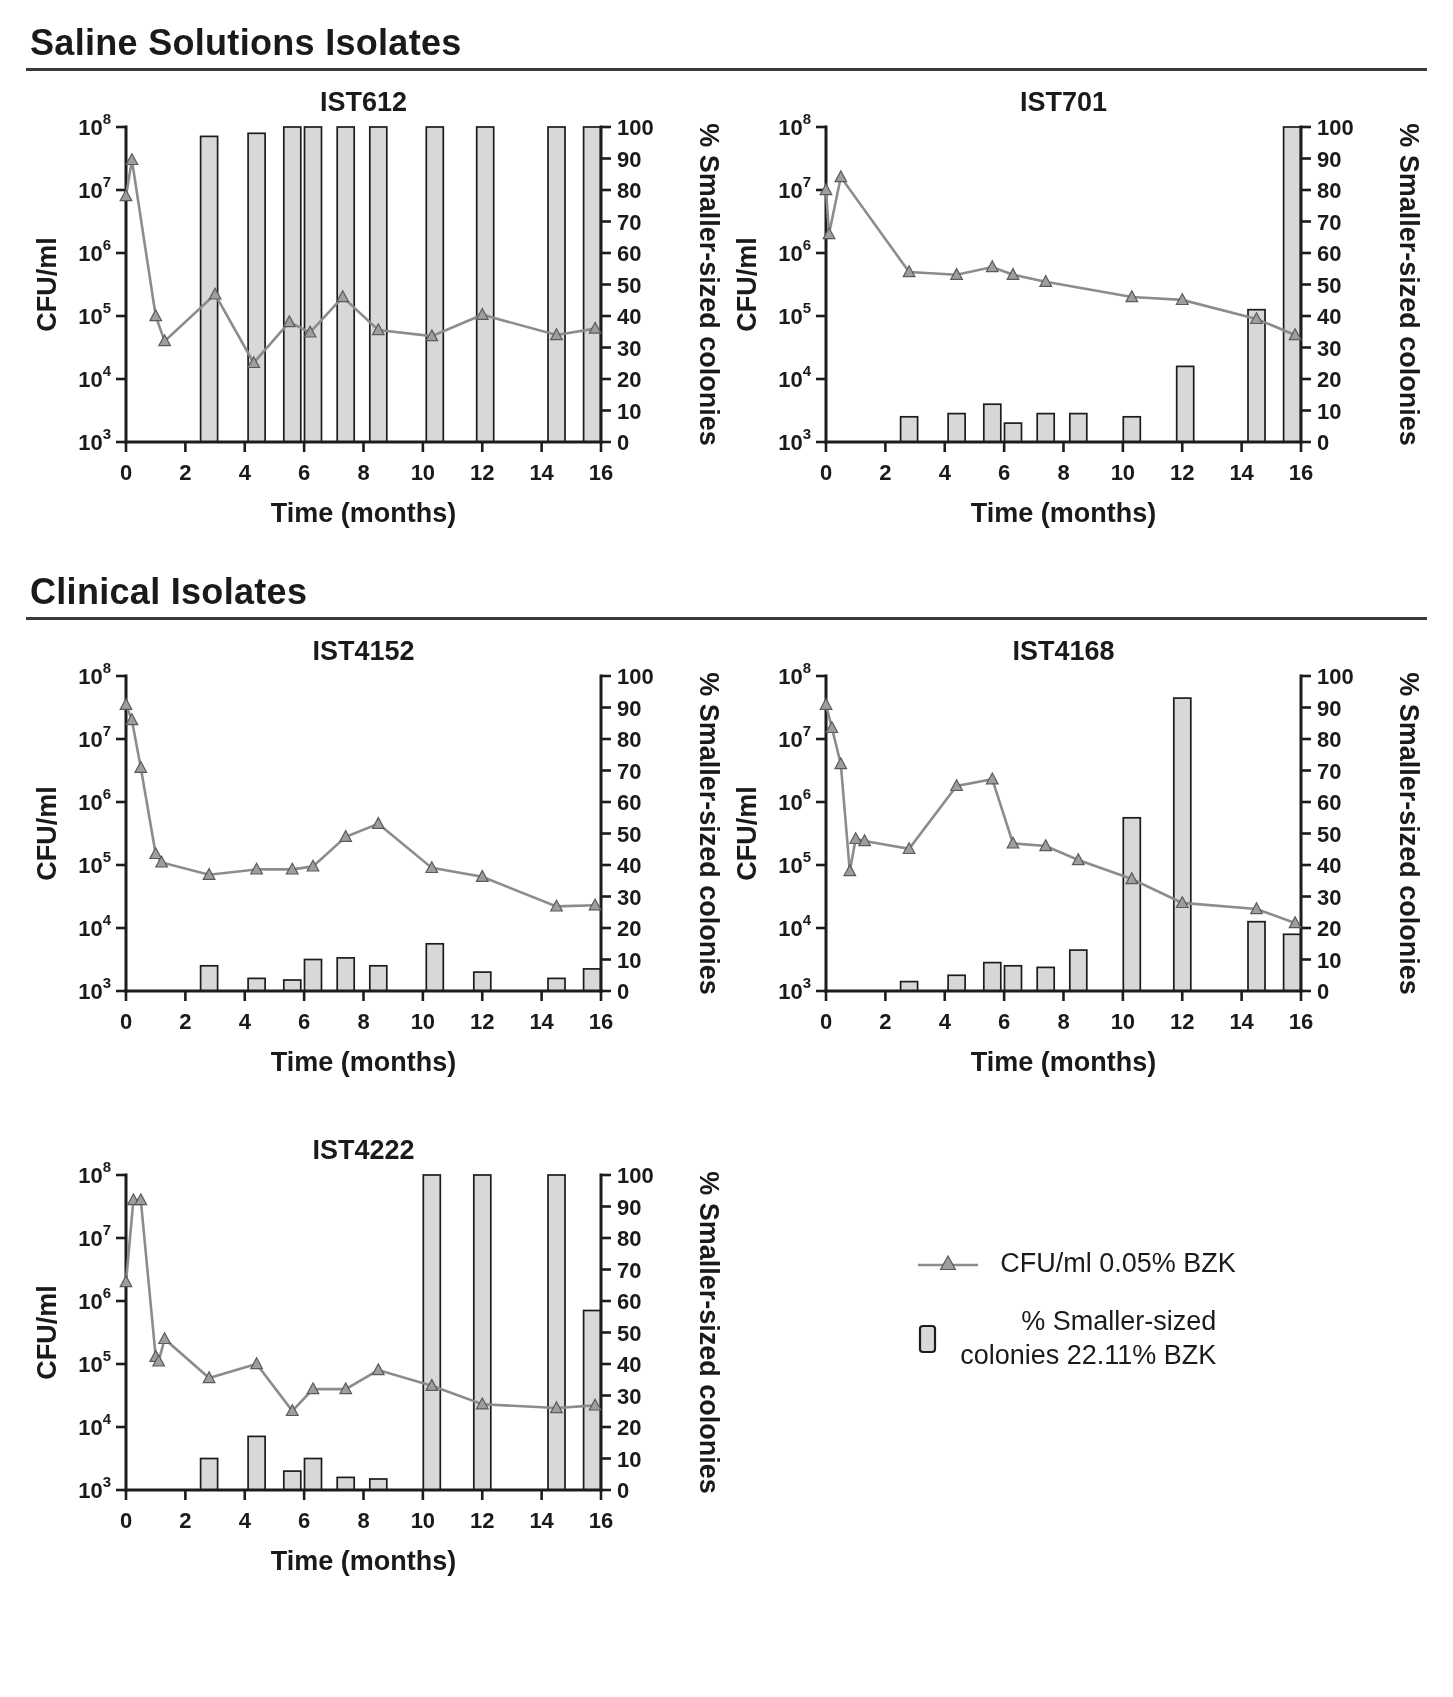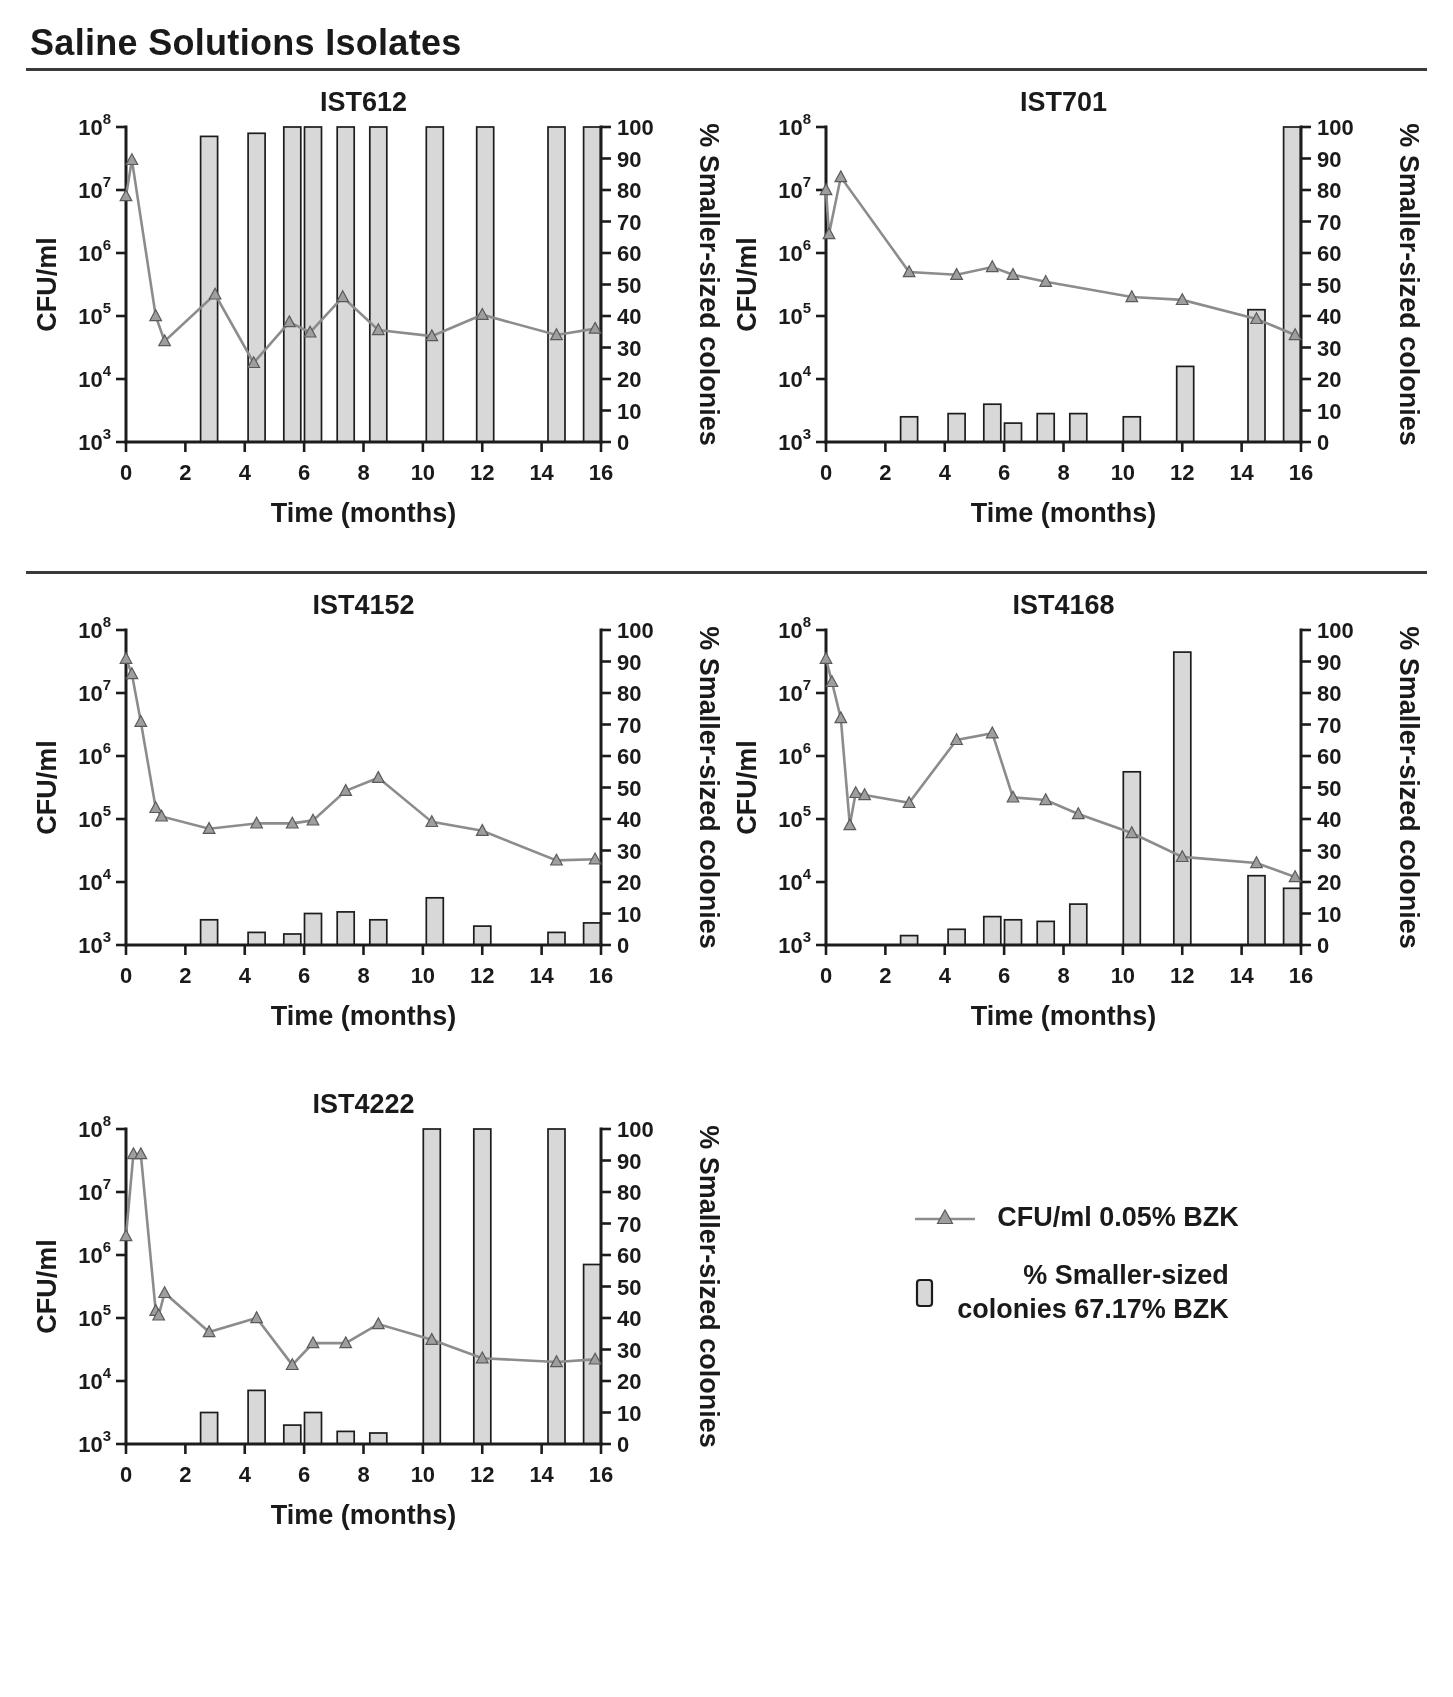--- a/index.html
+++ b/index.html
@@ -17,21 +17,21 @@
   svg.chart{width:700px;height:460px;display:block;font-family:"Liberation Sans",sans-serif;}
   .ct{font-size:27px;font-weight:bold;fill:#1a1a1a;}
   .tk{font-size:22px;font-weight:bold;fill:#1a1a1a;}
   .sup{font-size:15px;font-weight:bold;}
   .al{font-size:27px;font-weight:bold;fill:#1a1a1a;}
   .legend-cell{
     display:flex;flex-direction:column;align-items:center;justify-content:flex-start;
     padding-top:115px;
   }
   .legend{display:flex;flex-direction:column;gap:26px;align-items:flex-start;}
-  .legend-row{display:flex;align-items:center;gap:20px;font-size:27px;color:#1a1a1a;font-weight:bold;}
+  .legend-row{display:flex;align-items:center;gap:20px;font-size:27px;color:#1a1a1a;}
   .legend-row .two-line{text-align:right;line-height:1.25;}
   .lsym line{stroke:var(--line-color);stroke-width:2.6;}
   .lsym path{fill:var(--marker-fill);stroke:var(--marker-stroke);stroke-width:1.2;}
   .lsym2 rect{fill:var(--bar-fill);stroke:var(--axis-color);stroke-width:2.2;}
 </style>
 </head>
 <body>
 
 <div class="section">
   <div class="section-header">Saline Solutions Isolates</div>
@@ -224,20 +224,21 @@
           <path d="M 569.1 243.8 L 574.9 254.6 L 563.3 254.6 Z" fill="#9e9e9e" stroke="#5a5a5a" stroke-width="1.2"></path>
         </g>
         <text class="al" text-anchor="middle" transform="translate(30 199.5) rotate(-90)">CFU/ml</text>
         <text class="al" text-anchor="middle" transform="translate(674 199.5) rotate(90)">% Smaller-sized colonies</text>
         <text x="337.5" y="437" text-anchor="middle" class="al">Time (months)</text>
       </svg>
   </div>
 </div>
 
 <div class="section">
+  <div class="section-header">Clinical Isolates</div>
   <hr class="section-rule">
   <div class="chart-grid">
     <svg class="chart" viewBox="0 0 700 460">
         <text x="337.5" y="26" text-anchor="middle" class="ct">IST4152</text>
         <g>
           <rect x="174.6" y="331.8" width="17" height="25.2" fill="#d8d8d8" stroke="#1c1c1c" stroke-width="1.7"></rect>
           <rect x="222.1" y="344.4" width="17" height="12.6" fill="#d8d8d8" stroke="#1c1c1c" stroke-width="1.7"></rect>
           <rect x="257.8" y="346.0" width="17" height="11.0" fill="#d8d8d8" stroke="#1c1c1c" stroke-width="1.7"></rect>
           <rect x="278.5" y="325.5" width="17" height="31.5" fill="#d8d8d8" stroke="#1c1c1c" stroke-width="1.7"></rect>
           <rect x="311.2" y="323.9" width="17" height="33.1" fill="#d8d8d8" stroke="#1c1c1c" stroke-width="1.7"></rect>
@@ -535,19 +536,19 @@
             <path d="M 32 3 L 39.5 16.5 L 24.5 16.5 Z"></path>
           </svg>
           <span>CFU/ml 0.05% BZK</span>
         </div>
         <div class="legend-row">
           <svg class="lsym2" width="24" height="34">
             <rect x="4" y="4" width="15" height="26" rx="3"></rect>
           </svg>
           <span class="two-line">
             <span>% Smaller-sized</span><br>
-            <span>colonies 67.17% BZK</span>
+            <span>colonies 22.11% BZK</span>
           </span>
         </div>
       </div>
     </div>
   </div>
 </div>
 
 </body></html>

